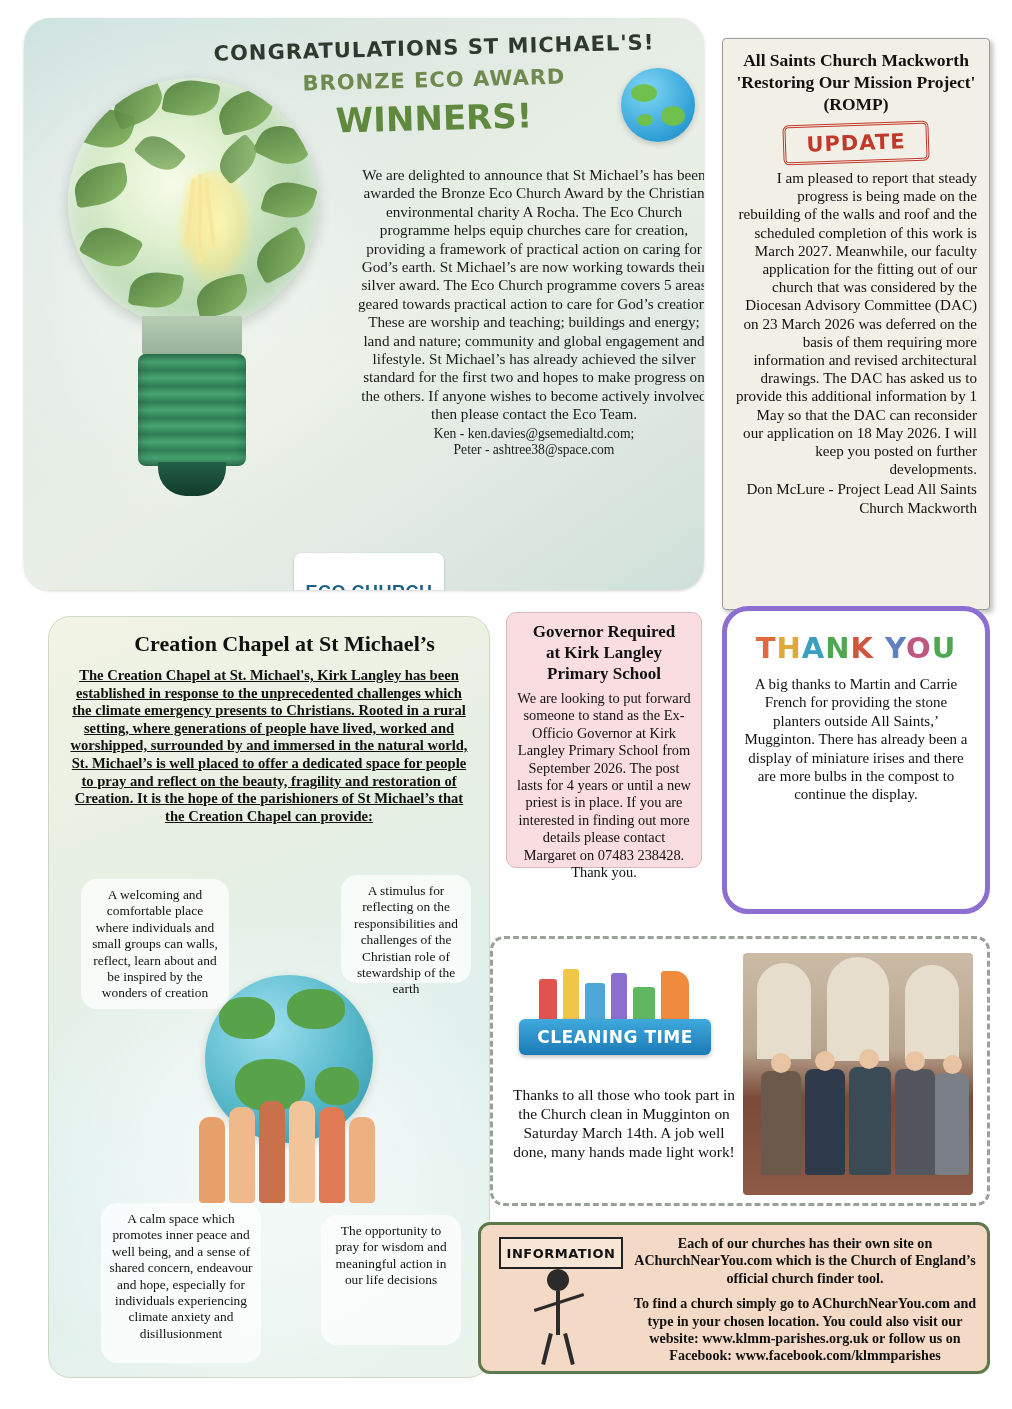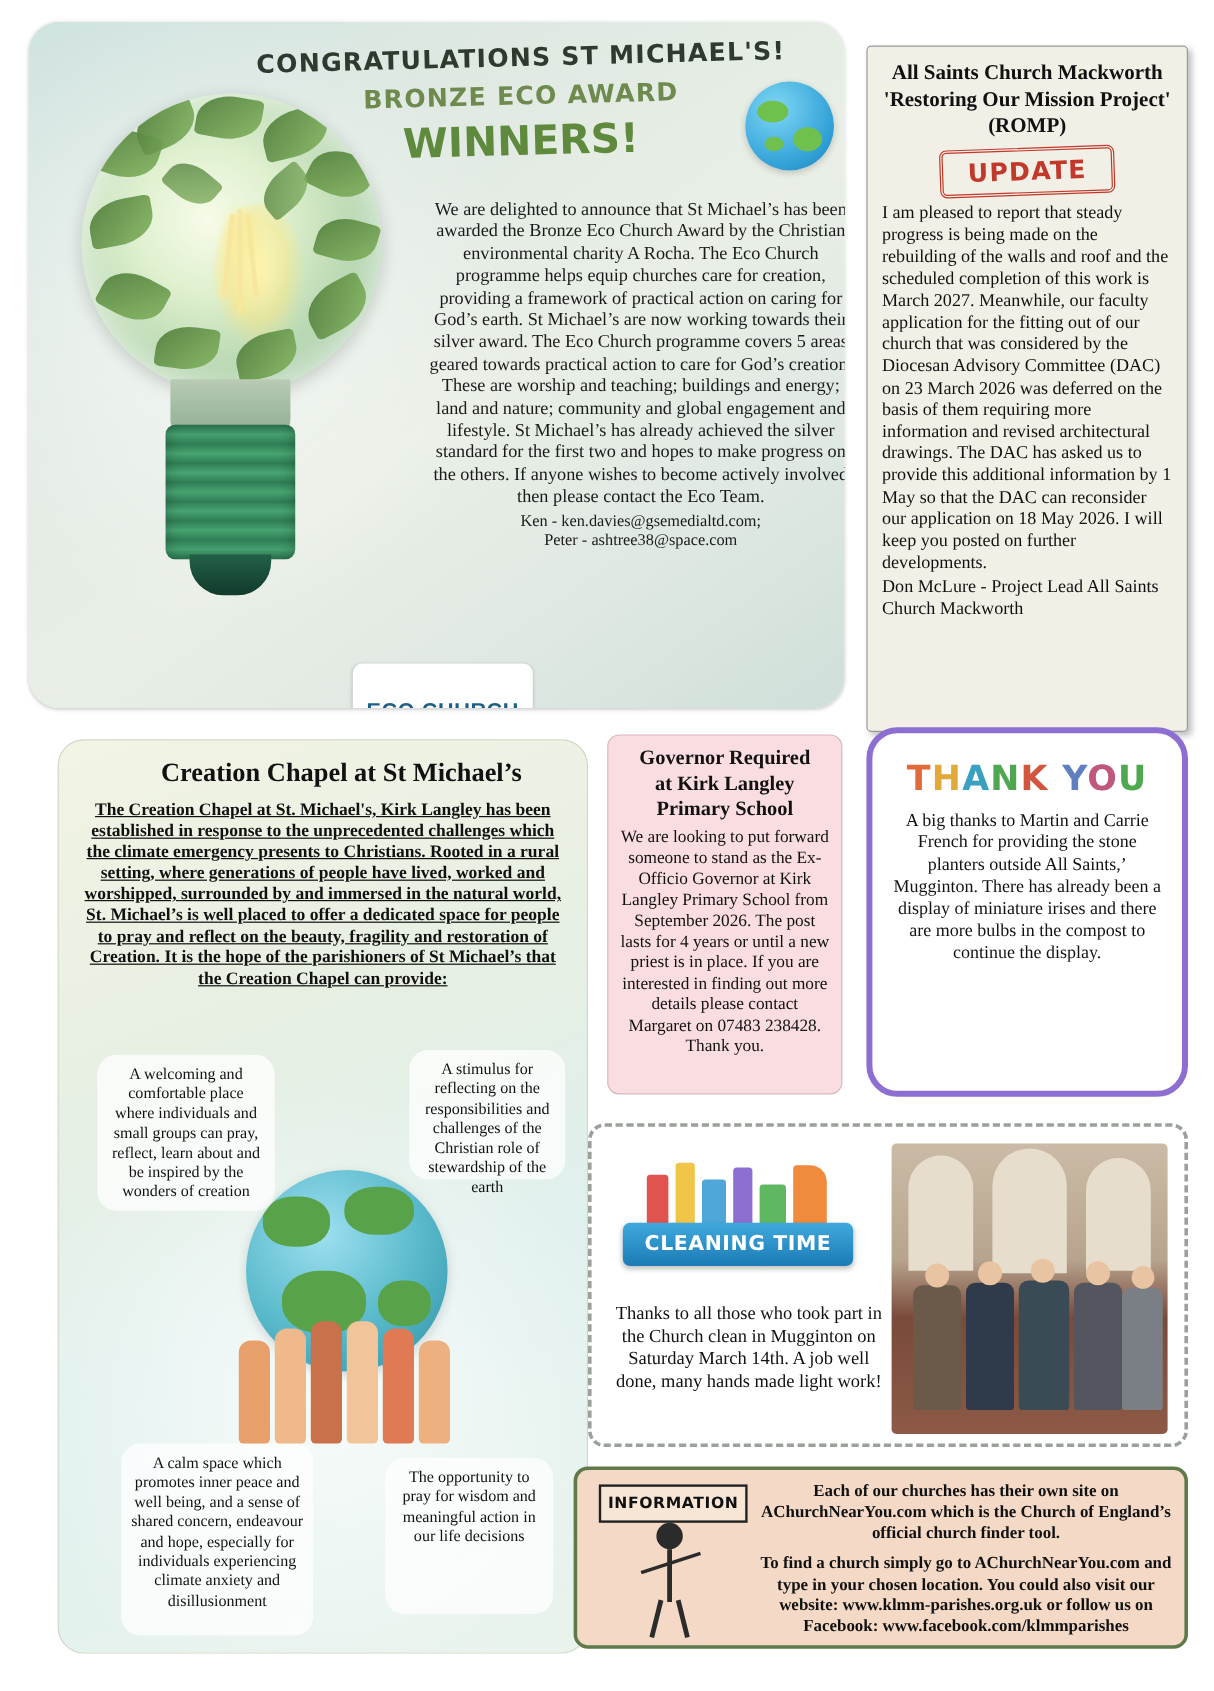--- a/index.html
+++ b/index.html
@@ -97,21 +97,21 @@
     padding:10px 12px;box-sizing:border-box;margin-top:20px;
   }
   .romp-title{text-align:center;font-size:17.5px;font-weight:bold;line-height:22px;color:#111;}
   .update-stamp{
     margin:8px auto 6px;width:140px;height:34px;border:3px double #c0392b;border-radius:6px;
     display:flex;align-items:center;justify-content:center;transform:rotate(-2deg);
   }
   .update-stamp span{
     font-family:"DejaVu Sans",sans-serif;font-weight:bold;font-size:21px;color:#c0392b;letter-spacing:1px;
   }
-  .romp-body{font-size:15.1px;line-height:18.2px;text-align:left;color:#111;}
+  .romp-body{font-size:15.1px;line-height:18.2px;text-align:right;color:#111;}
 
   
   .chapel{
     position:absolute;left:48px;top:616px;width:440px;height:760px;
     border-radius:22px;
     background:
       radial-gradient(circle at 50% 72%, rgba(255,255,255,.75) 0%, rgba(255,255,255,0) 45%),
       linear-gradient(160deg,#f2f4e4 0%,#e6efe3 35%,#dff0ee 62%,#e9f3ec 100%);
     border:1px solid #cfd8c5;
     overflow:hidden;
@@ -137,21 +137,21 @@
     position:absolute;left:28px;top:0;width:168px;height:168px;border-radius:50%;
     background:radial-gradient(circle at 38% 32%,#9ddff0,#56b8c9 55%,#2f8fa5 100%);
     box-shadow:0 3px 10px rgba(0,0,0,.15);
     overflow:hidden;
   }
   .hg-land{position:absolute;background:#58a24a;border-radius:45%;}
   .hand{position:absolute;border-radius:10px 10px 4px 4px;}
 
   
   .gov{
-    position:absolute;left:506px;top:612px;width:196px;height:300px;
+    position:absolute;left:506px;top:612px;width:196px;height:256px;
     background:#f9dde1;border:1px solid #d8b7bd;border-radius:10px;
     padding:8px 10px;box-sizing:border-box;
   }
   .gov-title{text-align:center;font-size:17px;font-weight:bold;line-height:21px;color:#111;}
   .gov-body{margin-top:6px;font-size:14.4px;line-height:17.4px;text-align:center;color:#111;}
 
   
   .thanks{
     position:absolute;left:722px;top:606px;width:268px;height:308px;
     background:#ffffff;border:5px solid #8d6fd1;border-radius:26px;
@@ -291,21 +291,21 @@
     <div class="romp-body">
       <span>I am pleased to report that steady progress is being made on the rebuilding of the walls and roof and the scheduled completion of this work is March 2027. Meanwhile, our faculty application for the fitting out of our church that was considered by the Diocesan Advisory Committee (DAC) on 23 March 2026 was deferred on the basis of them requiring more information and revised architectural drawings. The DAC has asked us to provide this additional information by 1 May so that the DAC can reconsider our application on 18 May 2026. I will keep you posted on further developments.</span>
       <div style="margin-top:2px;">Don McLure - Project Lead All Saints Church Mackworth</div>
     </div>
   </div>
 
   <div class="chapel">
     <div class="chapel-title">Creation Chapel at St Michael’s</div>
     <div class="chapel-body">The Creation Chapel at St. Michael's, Kirk Langley has been established in response to the unprecedented challenges which the climate emergency presents to Christians. Rooted in a rural setting, where generations of people have lived, worked and worshipped, surrounded by and immersed in the natural world, St. Michael’s is well placed to offer a dedicated space for people to pray and reflect on the beauty, fragility and restoration of Creation. It is the hope of the parishioners of St Michael’s that the Creation Chapel can provide:</div>
 
-    <div class="bubble b1">A welcoming and comfortable place where individuals and small groups can pray, reflect, learn about and be inspired by the wonders of creation</div>
+    <div class="bubble b1">A welcoming and comfortable place where individuals and small groups can walls, reflect, learn about and be inspired by the wonders of creation</div>
     <div class="bubble b2">A stimulus for reflecting on the responsibilities and challenges of the Christian role of stewardship of the earth</div>
     <div class="bubble b3">A calm space which promotes inner peace and well being, and a sense of shared concern, endeavour and hope, especially for individuals experiencing climate anxiety and disillusionment</div>
     <div class="bubble b4">The opportunity to pray for wisdom and meaningful action in our life decisions</div>
 
     <div class="hands-globe">
       <div class="hg-globe">
         <div class="hg-land" style="left:14px;top:22px;width:56px;height:42px;"></div>
         <div class="hg-land" style="left:82px;top:14px;width:58px;height:40px;"></div>
         <div class="hg-land" style="left:30px;top:84px;width:70px;height:52px;"></div>
         <div class="hg-land" style="left:110px;top:92px;width:44px;height:38px;"></div>

